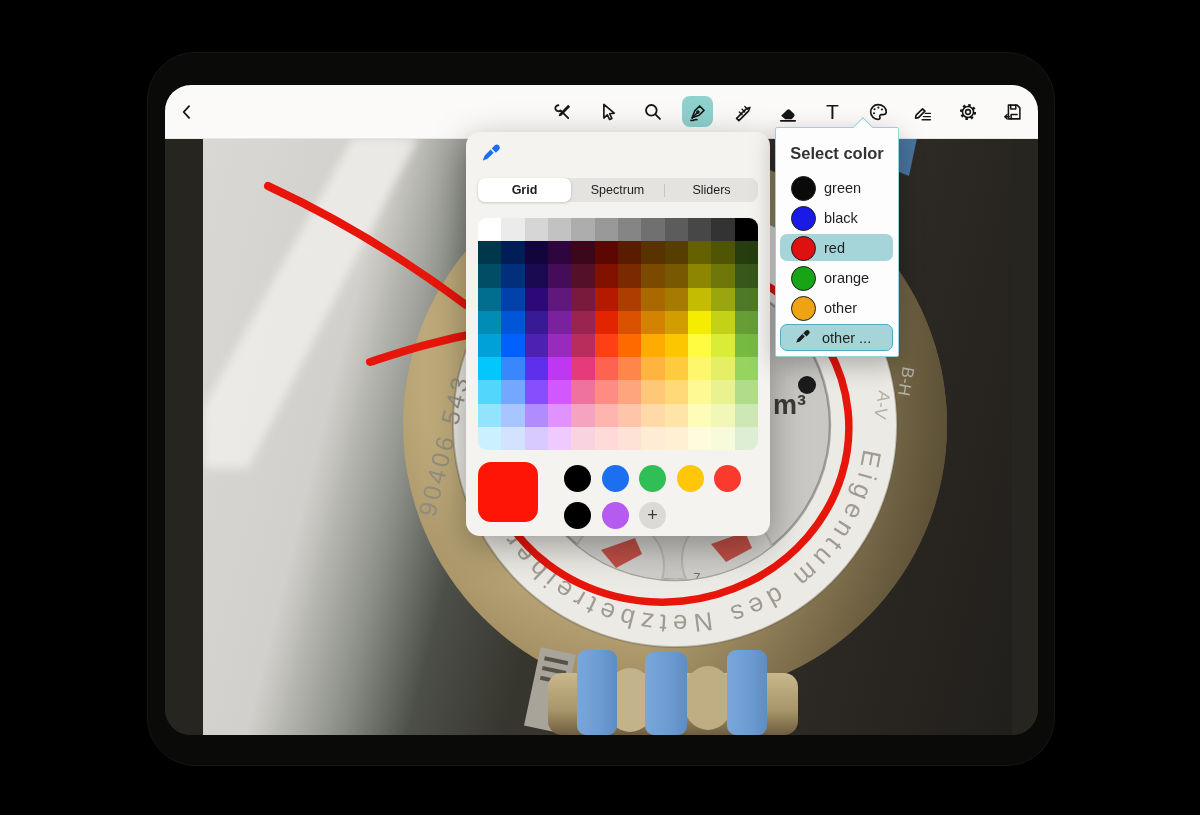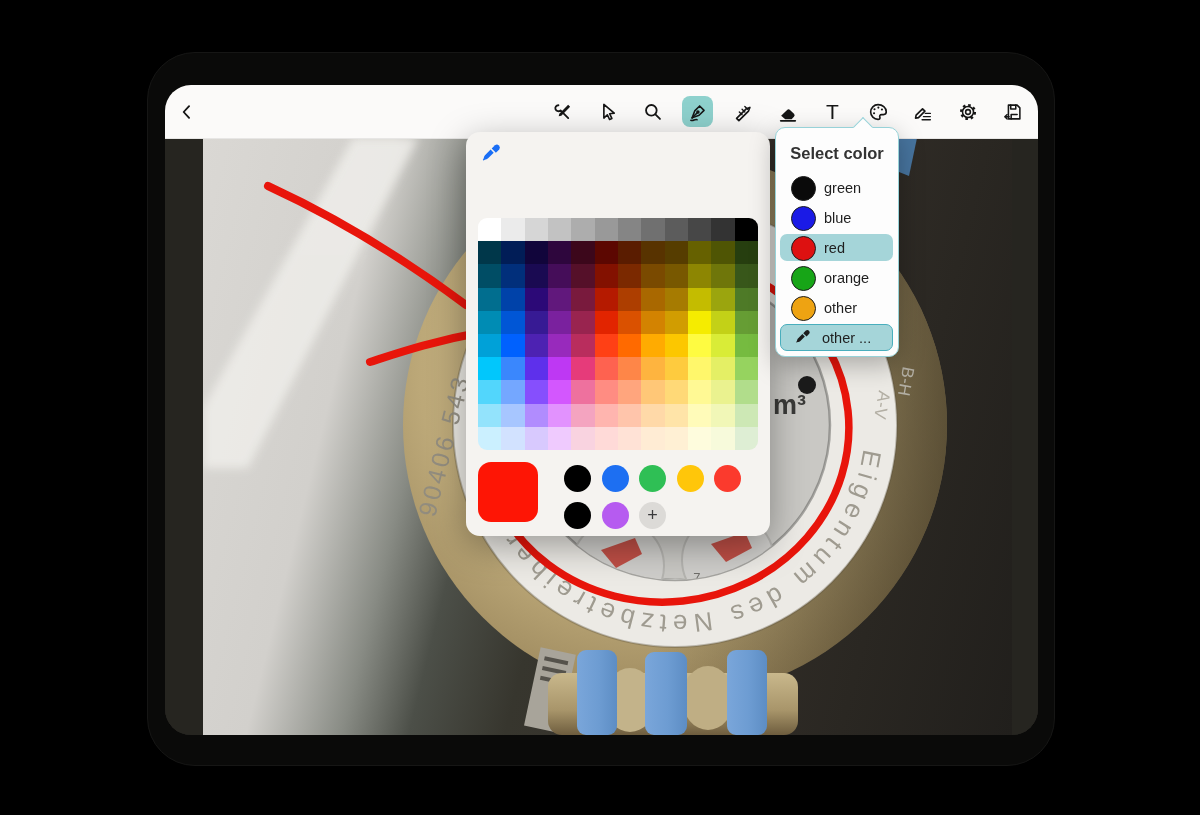--- a/index.html
+++ b/index.html
@@ -46,21 +46,21 @@
     grid-template-columns:repeat(12,1fr);grid-template-rows:repeat(10,1fr);border-radius:9px;overflow:hidden;}
   .cgrid .cell{width:100%;height:100%;cursor:pointer;}
   .cur-swatch{position:absolute;left:12px;top:330px;width:60px;height:60px;border-radius:13px;cursor:pointer;}
   .dots-row{position:absolute;left:98px;display:flex;gap:10.5px;}
   .dots-row.r1{top:332.5px;}
   .dots-row.r2{top:369.5px;}
   .dot{width:27px;height:27px;border-radius:50%;border:none;cursor:pointer;padding:0;}
   .dot.add{background:#dcdad7;color:#3a3a3c;font-size:18px;line-height:27px;text-align:center;font-weight:400;}
   
   .select-panel{position:absolute;left:610px;top:42px;width:122px;height:228px;background:#fdfdfd;
-    border:1.5px solid #97d2d8;border-radius:10px;box-shadow:0 8px 26px rgba(0,0,0,0.28);z-index:50;}
+    border:1.5px solid #97d2d8;border-radius:2px;box-shadow:0 8px 26px rgba(0,0,0,0.28);z-index:50;}
   .panel-arrow{position:absolute;left:80px;top:-8px;width:13px;height:13px;background:#fdfdfd;
     border-left:1.5px solid #97d2d8;border-top:1.5px solid #97d2d8;transform:rotate(45deg);}
   .panel-title{position:absolute;left:0;right:0;top:16px;text-align:center;font-size:16.5px;font-weight:700;color:#333;}
   .sel-items{position:absolute;left:0;top:45px;width:122px;}
   .sel-item{position:relative;height:30px;display:flex;align-items:center;cursor:pointer;}
   .sel-hl{position:absolute;left:4px;top:1px;width:113px;height:27px;border-radius:7px;background:transparent;}
   .sel-item.selected .sel-hl{background:#a5d5d9;}
   .sel-item.bordered .sel-hl{border:1.6px solid #49aebd;box-sizing:border-box;}
   .sel-circ{position:relative;margin-left:15px;width:25px;height:25px;border-radius:50%;
     border:1.6px solid #1d1d1d;box-sizing:border-box;z-index:2;}
@@ -311,20 +311,26 @@
 
     <div class="colours-pop">
       <div class="pop-header">
         <button class="eyedrop-btn">
           <svg width="24" height="24" viewBox="0 0 24 24">
             <path d="M15 3.2a3 3 0 0 1 4.2 4.2l-3.3 3.3-4.2-4.2z" fill="#1a6ef5"></path>
             <path d="M10.6 7.6l-5.6 5.6c-.9.9-1 2.2-1.4 3.3-.2.7-1.1 1.3-.6 1.8.5.5 1.1-.4 1.8-.6 1.1-.4 2.4-.5 3.3-1.4l5.6-5.6z" fill="#1a6ef5"></path>
           </svg>
         </button>
       </div>
+      <div class="seg" id="segControl">
+          <button class="seg-item selected">Grid</button>
+          <button class="seg-item">Spectrum</button>
+          <span class="seg-div"></span>
+          <button class="seg-item">Sliders</button>
+        </div>
       <div class="cgrid" id="colorGrid">
           <div class="cell" style="background: rgb(255, 255, 255);"></div>
           <div class="cell" style="background: rgb(235, 235, 235);"></div>
           <div class="cell" style="background: rgb(214, 214, 214);"></div>
           <div class="cell" style="background: rgb(194, 194, 194);"></div>
           <div class="cell" style="background: rgb(173, 173, 173);"></div>
           <div class="cell" style="background: rgb(153, 153, 153);"></div>
           <div class="cell" style="background: rgb(133, 133, 133);"></div>
           <div class="cell" style="background: rgb(112, 112, 112);"></div>
           <div class="cell" style="background: rgb(92, 92, 92);"></div>
@@ -460,21 +466,21 @@
       <div class="panel-title">Select color</div>
       <div class="sel-items" id="selItems">
           <div class="sel-item">
             <div class="sel-hl"></div>
             <span class="sel-circ" style="background: rgb(10, 10, 10);"></span>
             <span class="sel-label">green</span>
           </div>
           <div class="sel-item">
             <div class="sel-hl"></div>
             <span class="sel-circ" style="background: rgb(26, 26, 230);"></span>
-            <span class="sel-label">blue</span>
+            <span class="sel-label">black</span>
           </div>
           <div class="sel-item selected">
             <div class="sel-hl"></div>
             <span class="sel-circ" style="background: rgb(221, 17, 17);"></span>
             <span class="sel-label">red</span>
           </div>
           <div class="sel-item">
             <div class="sel-hl"></div>
             <span class="sel-circ" style="background: rgb(23, 165, 23);"></span>
             <span class="sel-label">orange</span>

